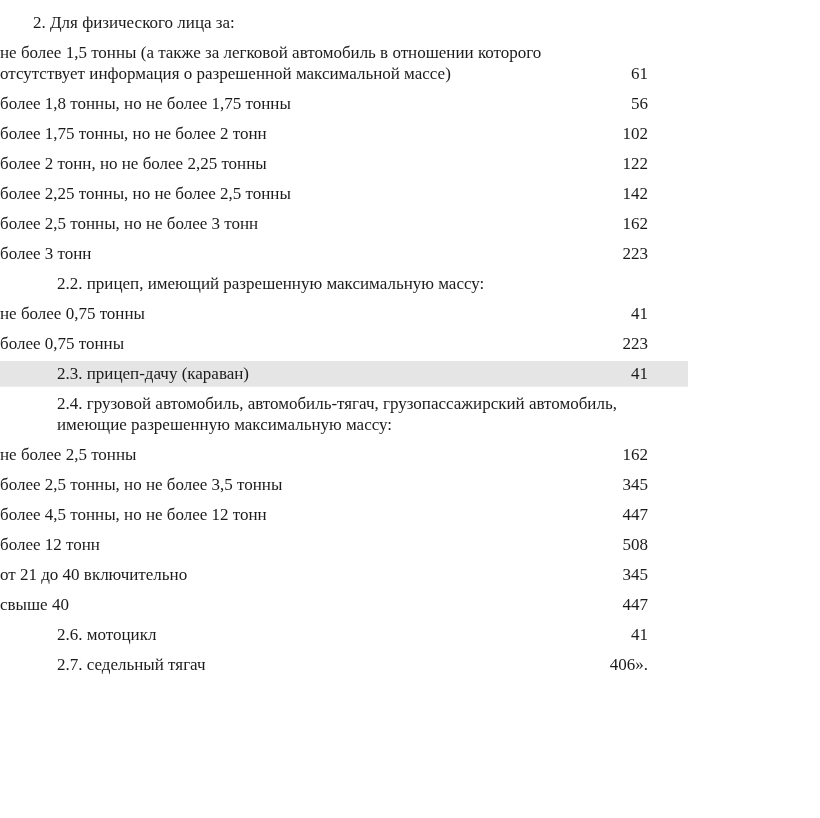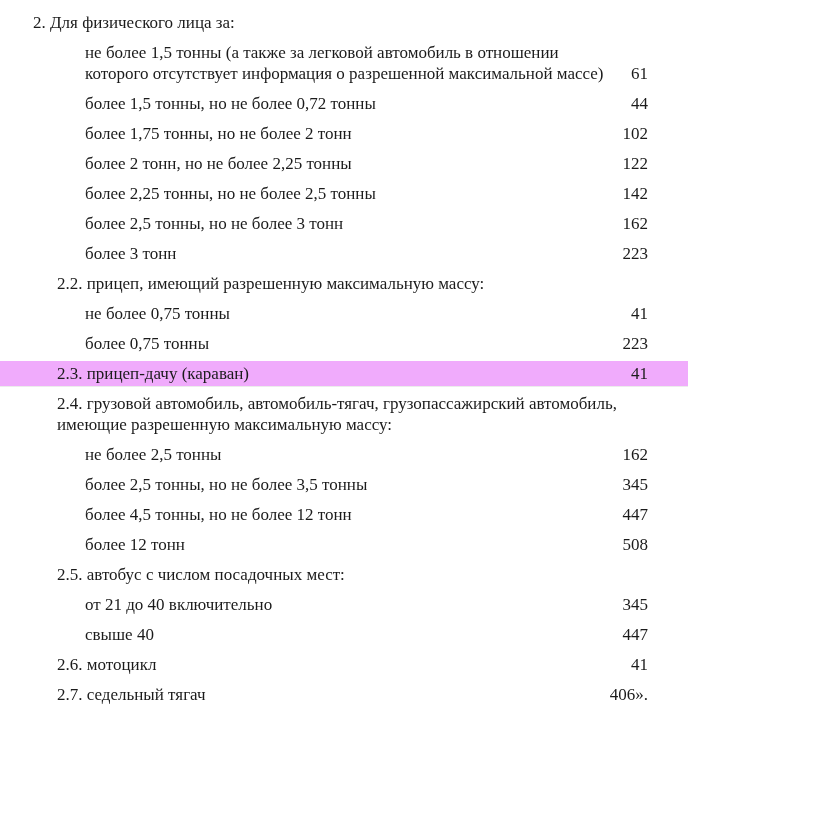--- a/index.html
+++ b/index.html
@@ -23,33 +23,33 @@
   .row {
     display: flex;
     align-items: flex-end;
     line-height: 21px;
     margin-bottom: 9px;
     padding-right: 40px;
     box-sizing: border-box;
   }
   .r0 { padding-left: 33px; }
   .r1 { padding-left: 57px; }
-  .r2 { padding-left: 85px; }
+  .r2 { }
   .txt { display: block; }
   .r1 .txt { max-width: 620px; }
   .r2 .txt { max-width: 565px; }
   .val {
     margin-left: auto;
     white-space: nowrap;
     text-align: center;
     padding-left: 20px;
   }
   
   .band {
-    background: #f0abfc;
+    background: #e5e5e5;
     border-bottom: 1px solid #ececec;
     padding-top: 2px;
     padding-bottom: 2px;
     margin-top: -2px;
     margin-bottom: 6px;
   }
 </style>
 </head>
 <body>
 
@@ -57,22 +57,22 @@
 
   <div class="row r0">
     <span class="txt">2. Для физического лица за:</span>
   </div>
 
   <div class="row r2">
     <span class="txt">не более 1,5 тонны (а также за легковой автомобиль в отношении которого отсутствует информация о разрешенной максимальной массе)</span>
     <span class="val">61</span>
   </div>
   <div class="row r2">
-    <span class="txt">более 1,5 тонны, но не более 0,72 тонны</span>
-    <span class="val">44</span>
+    <span class="txt">более 1,8 тонны, но не более 1,75 тонны</span>
+    <span class="val">56</span>
   </div>
   <div class="row r2">
     <span class="txt">более 1,75 тонны, но не более 2 тонн</span>
     <span class="val">102</span>
   </div>
   <div class="row r2">
     <span class="txt">более 2 тонн, но не более 2,25 тонны</span>
     <span class="val">122</span>
   </div>
   <div class="row r2">
@@ -118,23 +118,20 @@
   </div>
   <div class="row r2">
     <span class="txt">более 4,5 тонны, но не более 12 тонн</span>
     <span class="val">447</span>
   </div>
   <div class="row r2">
     <span class="txt">более 12 тонн</span>
     <span class="val">508</span>
   </div>
 
-  <div class="row r1">
-    <span class="txt">2.5. автобус с числом посадочных мест:</span>
-  </div>
   <div class="row r2">
     <span class="txt">от 21 до 40 включительно</span>
     <span class="val">345</span>
   </div>
   <div class="row r2">
     <span class="txt">свыше 40</span>
     <span class="val">447</span>
   </div>
 
   <div class="row r1">

